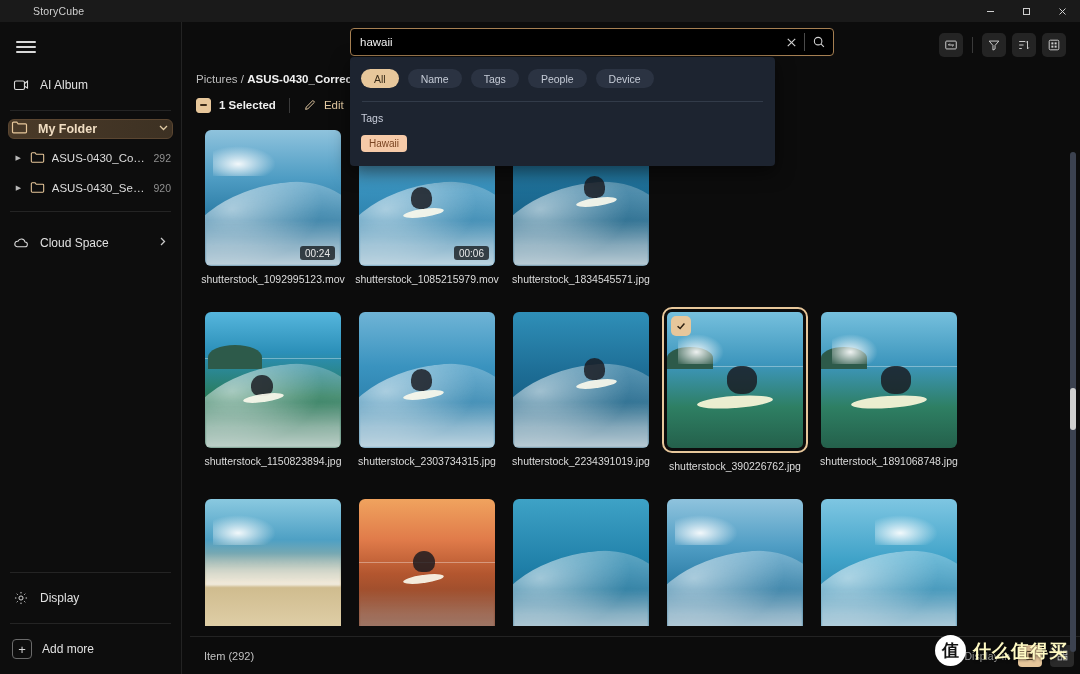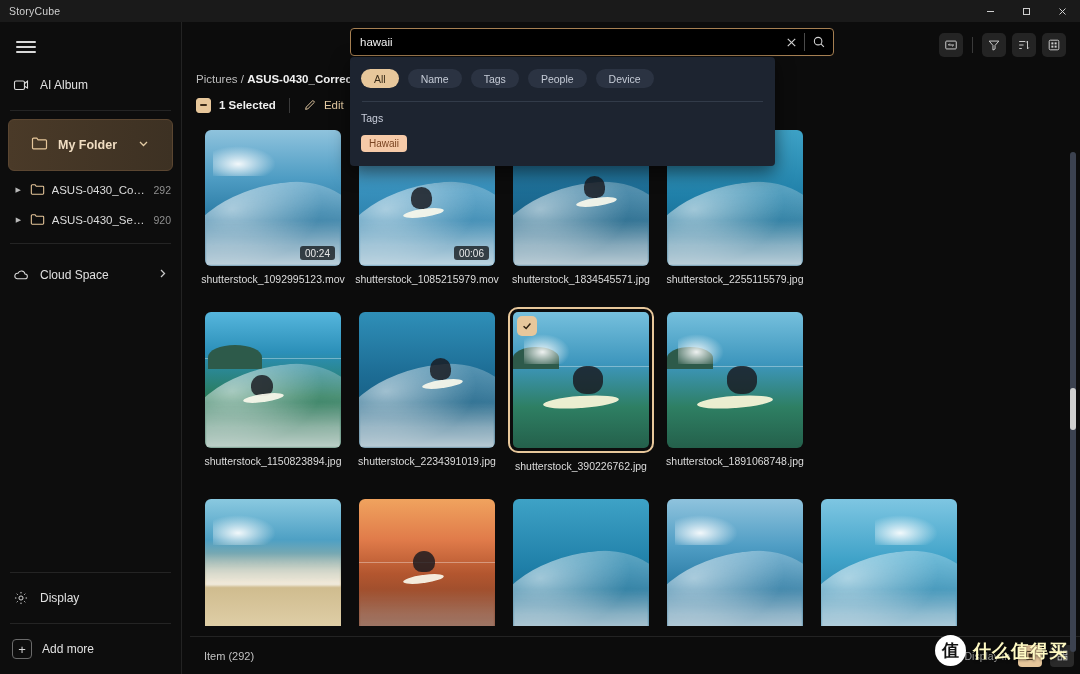--- a/index.html
+++ b/index.html
@@ -13,21 +13,21 @@
   #app {
     position: relative;
     width: 1080px; height: 674px;
     background: #0c0c0c;
   }
 
   
   .titlebar {
     position: absolute; top: 0; left: 0; width: 1080px; height: 22px;
     background: #1a1a1a;
-    display: flex; align-items: center;
+    display: flex; align-items: center; padding-left: 24px;
   }
   .titlebar .app-title {
     font-size: 10.5px; color: #cfcfcf; padding-left: 9px; letter-spacing: .2px;
   }
   .win-btns { margin-left: auto; display: flex; height: 22px; }
   .win-btn {
     width: 36px; height: 22px; display: flex; align-items: center; justify-content: center;
     color: #cfcfcf; font-size: 11px; line-height: 1;
   }
   .win-btn svg { display: block; }
@@ -49,24 +49,24 @@
   .side-row {
     height: 34px; display: flex; align-items: center;
     padding: 0 12px; gap: 10px;
     font-size: 12px; color: #e0e0e0;
     cursor: default;
   }
   .side-row .ico { width: 18px; height: 18px; display: flex; align-items: center; justify-content: center; flex: 0 0 18px; }
   .side-sep { height: 1px; background: #242424; margin: 8px 10px; }
 
   .myfolder {
-    margin: 0 8px; height: 52px; border-radius: 6px;
+    margin: 0 8px; height: 20px; border-radius: 6px;
     background: linear-gradient(90deg,#4a3a28,#3d3123);
     border: 1px solid #5b4631;
-    display: flex; align-items: center; padding: 0 22px; gap: 10px;
+    display: flex; align-items: center; padding: 0 2px; gap: 10px;
     color: #f0ddc2; font-size: 12.5px; font-weight: bold;
   }
   .myfolder .chev { margin-left: auto; color: #e2cba4; }
 
   .subfolder {
     height: 30px; display: flex; align-items: center;
     padding-left: 14px; gap: 7px; font-size: 11.5px; color: #dcdcdc;
   }
   .subfolder .tri {
     width: 10px; text-align: center; font-size: 7px; color: #b9b9b9;
@@ -513,42 +513,44 @@
             <div class="thumb-holder">
               <div class="thumb sky ocean-c">
                 <div class="wave-form"></div>
                 <div class="foam"></div>
                 <div class="surfer" style="left:52%;top:34%"></div>
                 <div class="board" style="left:46%;top:50%"></div>
               </div>
             </div>
             <div class="caption">shutterstock_1834545571.jpg</div>
           </div>
-          <div class="cell">
-            <div class="thumb-holder">
-              <div class="thumb sky ocean-d">
-                <div class="wave-form"></div>
-                <div class="foam"></div>
-              </div>
-            </div>
-            <div class="caption">shutterstock_2255115579.jpg</div>
-          </div>
           <div class="row-gap" style="grid-column: 1 / -1;"></div>
           <div class="cell">
             <div class="thumb-holder">
               <div class="thumb sky trop">
                 <div class="horizon" style="top:34%"></div>
                 <div class="hill" style="top:24%"></div>
                 <div class="wave-form"></div>
                 <div class="foam"></div>
                 <div class="surfer" style="left:34%;top:46%"></div>
                 <div class="board" style="left:28%;top:60%"></div>
               </div>
             </div>
             <div class="caption">shutterstock_1150823894.jpg</div>
+          </div>
+          <div class="cell">
+            <div class="thumb-holder">
+              <div class="thumb sky ocean-b">
+                <div class="wave-form"></div>
+                <div class="foam"></div>
+                <div class="surfer" style="left:38%;top:42%"></div>
+                <div class="board" style="left:32%;top:58%"></div>
+              </div>
+            </div>
+            <div class="caption">shutterstock_2303734315.jpg</div>
           </div>
           <div class="cell">
             <div class="thumb-holder">
               <div class="thumb sky ocean-c">
                 <div class="wave-form"></div>
                 <div class="foam"></div>
                 <div class="surfer" style="left:52%;top:34%"></div>
                 <div class="board" style="left:46%;top:50%"></div>
               </div>
             </div>

